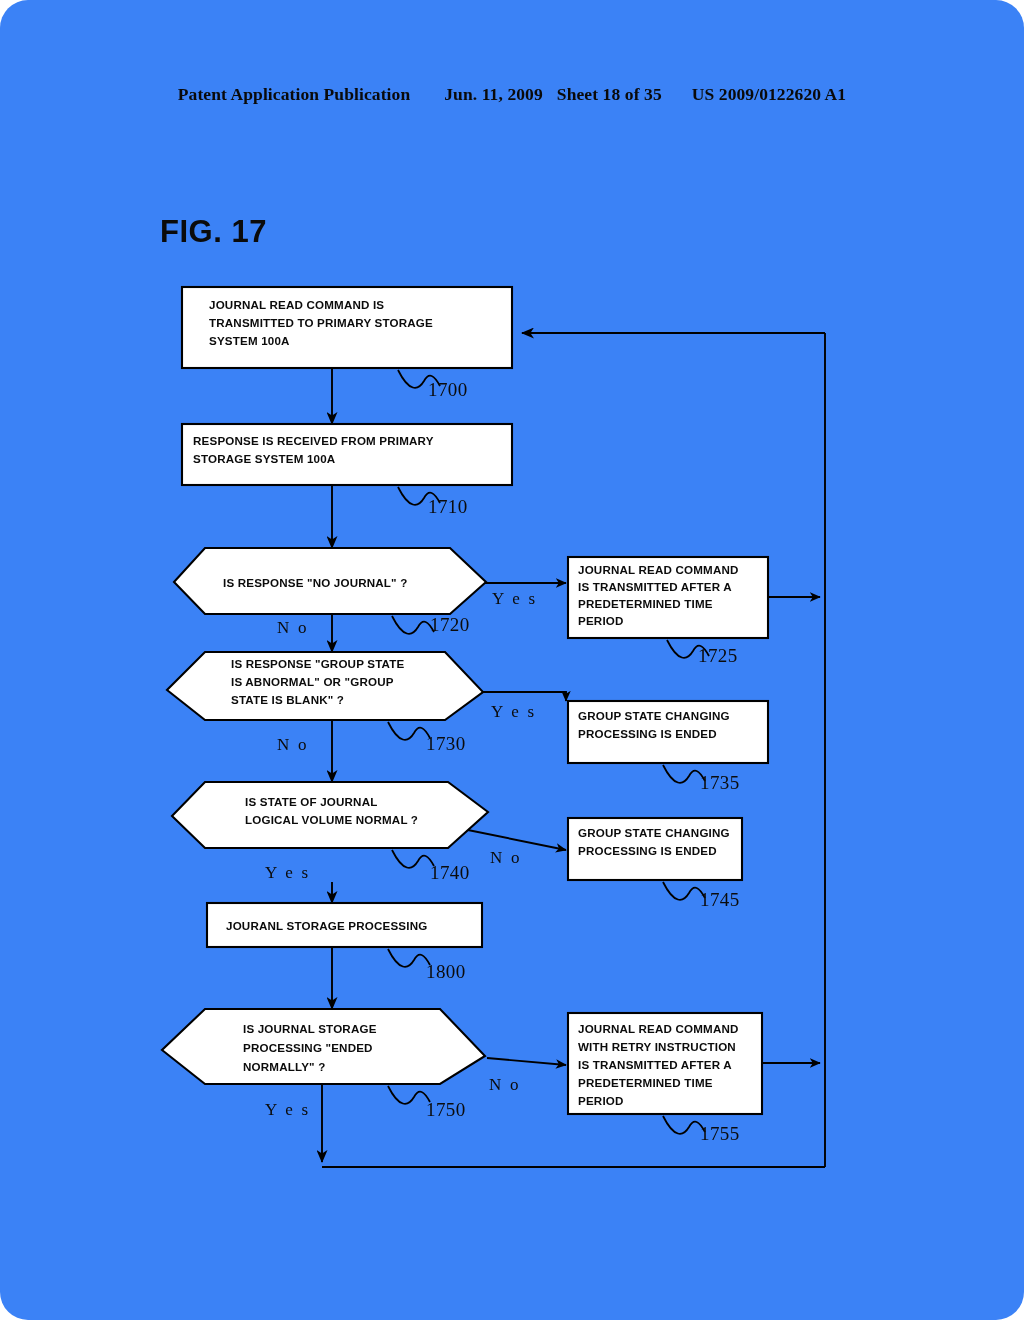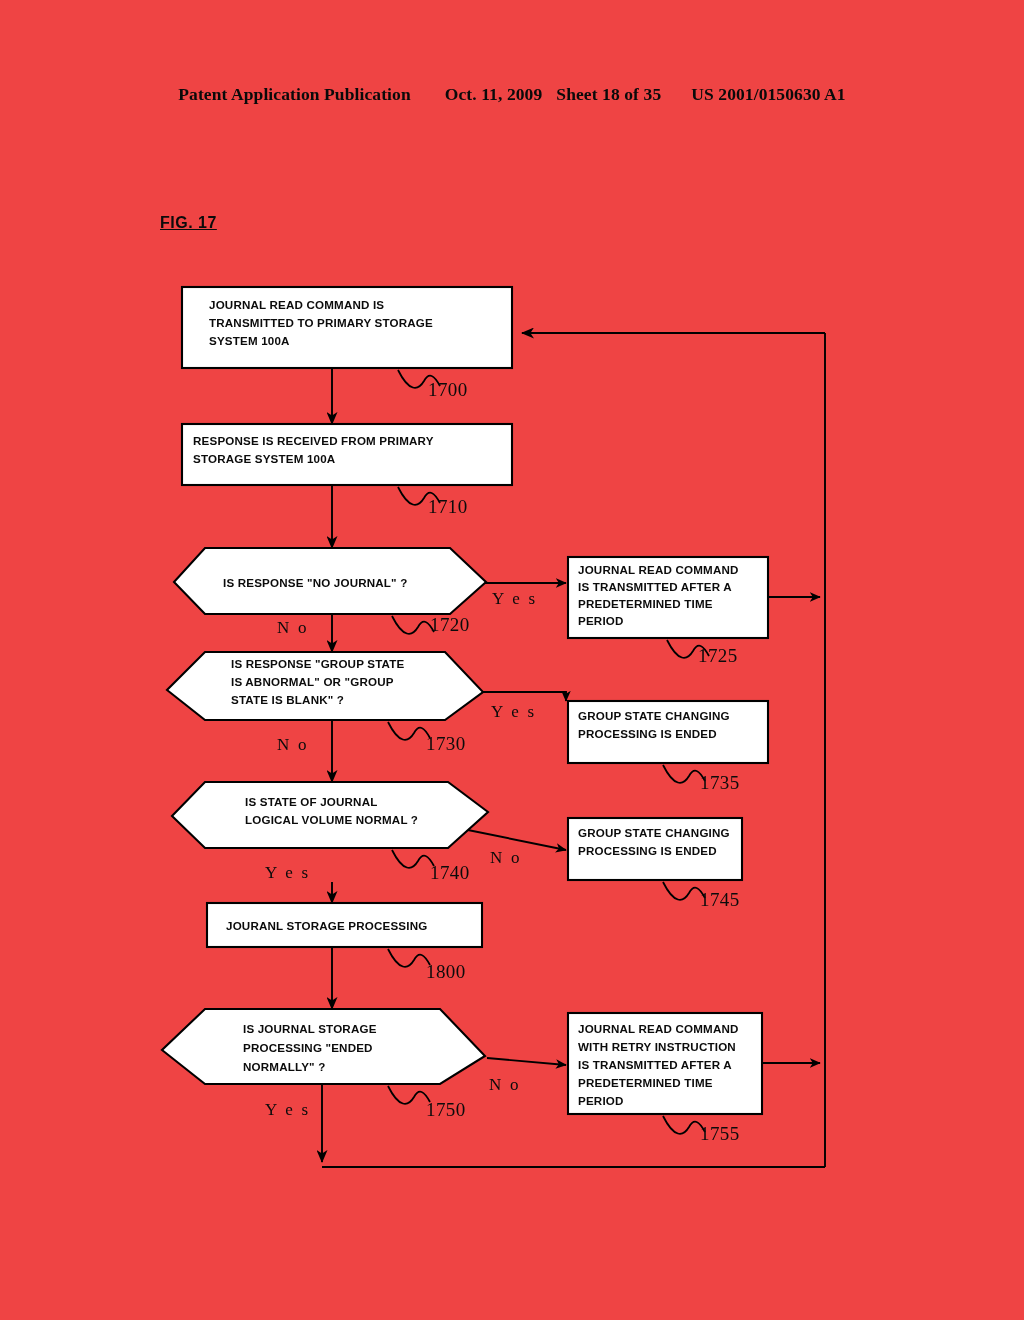--- a/index.html
+++ b/index.html
@@ -10,21 +10,22 @@
   body {
     width: 1024px;
     height: 1320px;
     position: relative;
     font-family: "Liberation Sans", sans-serif;
     overflow: hidden;
   }
   #page {
     position: absolute;
     inset: 0;
-    background: #ef4444;
+    background: #3b82f6;
+    border-radius: 28px;
   }
   .hdr {
     position: absolute;
     top: 84px;
     left: 0;
     width: 1024px;
     display: flex;
     justify-content: center;
     align-items: baseline;
     font-family: "Liberation Serif", serif;
@@ -38,24 +39,23 @@
   .hdr .gap-a { width: 34px; }
   .hdr .gap-b { width: 14px; }
   .hdr .gap-c { width: 30px; }
 
   .figlabel {
     position: absolute;
     left: 160px;
     top: 214px;
     font-family: "Liberation Sans", sans-serif;
     font-weight: bold;
-    font-size: 16px;
+    font-size: 31px;
     letter-spacing: 0.5px;
     color: #0b0b0b;
-    text-decoration: underline;
   }
 
   svg#flow {
     position: absolute;
     left: 0;
     top: 0;
     width: 1024px;
     height: 1320px;
   }
   svg#flow text.boxtxt {
@@ -94,25 +94,25 @@
   }
 </style>
 </head>
 <body>
 
 <div id="page">
 
   <div class="hdr">
     <span class="seg">Patent Application Publication</span>
     <span class="gap-a"></span>
-    <span class="seg">Oct. 11, 2009</span>
+    <span class="seg">Jun. 11, 2009</span>
     <span class="gap-b"></span>
     <span class="seg">Sheet 18 of 35</span>
     <span class="gap-c"></span>
-    <span class="seg">US 2001/0150630 A1</span>
+    <span class="seg">US 2009/0122620 A1</span>
   </div>
 
   <div class="figlabel">FIG. 17</div>
 
   <svg id="flow" viewBox="0 0 1024 1320">
     <defs>
       <marker id="ah" markerWidth="13" markerHeight="11" refX="12" refY="5.5" orient="auto" markerUnits="userSpaceOnUse">
         <path d="M0,0 L13,5.5 L0,11 L3.6,5.5 Z" fill="#000000"></path>
       </marker>
       <marker id="ahs" markerWidth="11" markerHeight="9.5" refX="10.2" refY="4.75" orient="auto" markerUnits="userSpaceOnUse">

